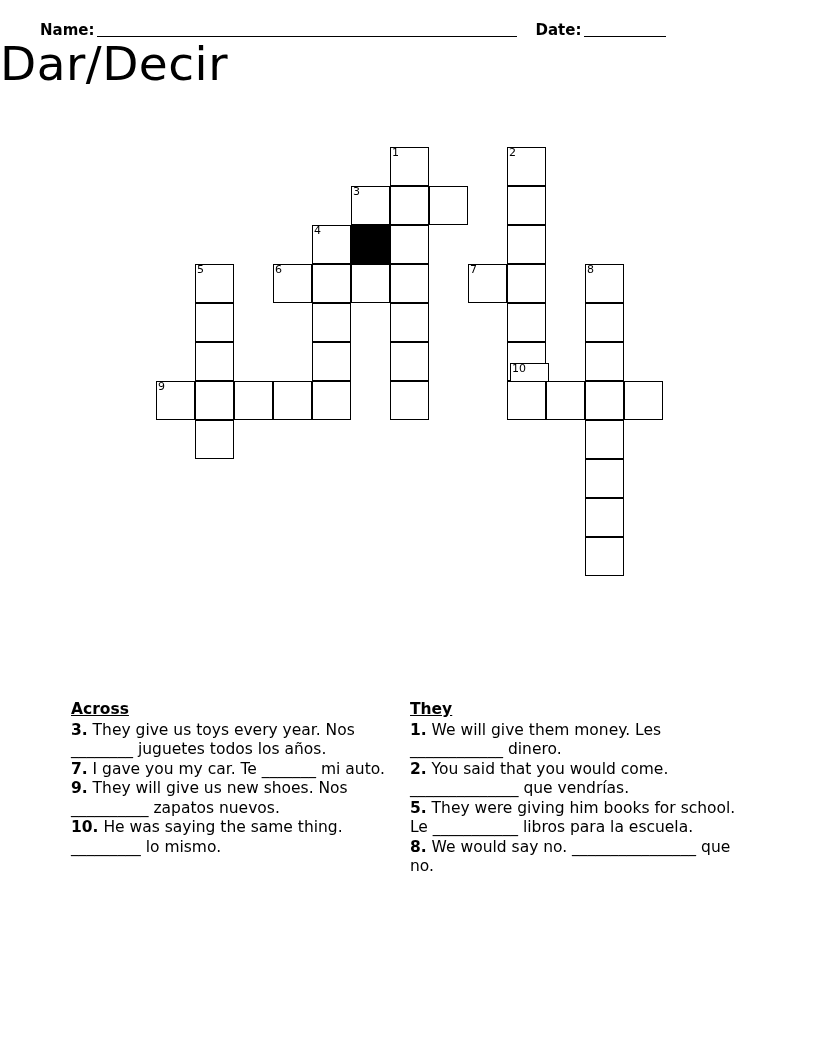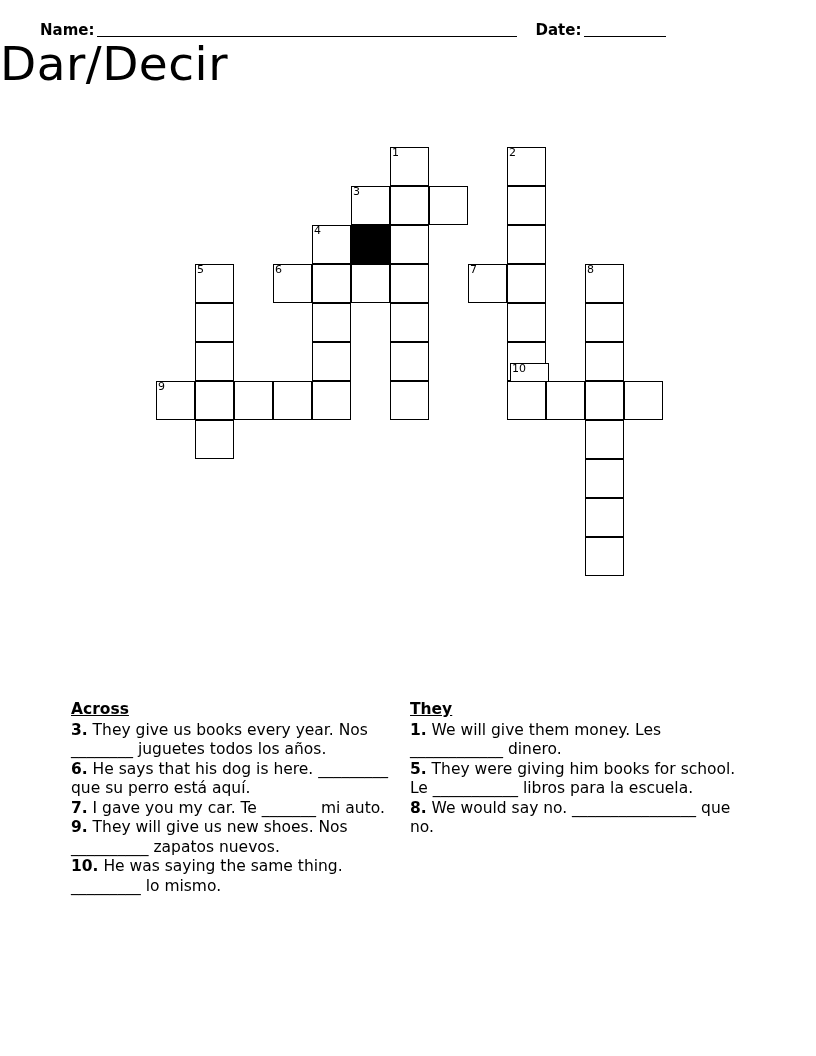--- a/index.html
+++ b/index.html
@@ -197,28 +197,28 @@
     <div class="cw-cell" style="left: 585px; top: 420px;"></div>
     <div class="cw-cell" style="left: 585px; top: 459px;"></div>
     <div class="cw-cell" style="left: 585px; top: 498px;"></div>
     <div class="cw-cell" style="left: 585px; top: 537px;"></div>
   </div>
 
 <div class="clues">
   <div class="clue-col across">
     <span class="clue-heading">Across</span>
     <div id="across-list">
-        <p class="clue-item"><span class="clue-num">3.</span><span> They give us books every year. Nos ________ juguetes todos los años.</span></p>
-        <p class="clue-item"><span class="clue-num">6.</span><span> He says that his dog is here. _________ que su perro está aquí.</span></p>
+        <p class="clue-item"><span class="clue-num">3.</span><span> They give us toys every year. Nos ________ juguetes todos los años.</span></p>
         <p class="clue-item"><span class="clue-num">7.</span><span> I gave you my car. Te _______ mi auto.</span></p>
         <p class="clue-item"><span class="clue-num">9.</span><span> They will give us new shoes. Nos __________ zapatos nuevos.</span></p>
         <p class="clue-item"><span class="clue-num">10.</span><span> He was saying the same thing. _________ lo mismo.</span></p>
       </div>
   </div>
   <div class="clue-col down">
     <span class="clue-heading">They</span>
     <div id="down-list">
         <p class="clue-item"><span class="clue-num">1.</span><span> We will give them money. Les ____________ dinero.</span></p>
+        <p class="clue-item"><span class="clue-num">2.</span><span> You said that you would come. ______________ que vendrías.</span></p>
         <p class="clue-item"><span class="clue-num">5.</span><span> They were giving him books for school. Le ___________ libros para la escuela.</span></p>
         <p class="clue-item"><span class="clue-num">8.</span><span> We would say no. ________________ que no.</span></p>
       </div>
   </div>
 </div>
 
 </body></html>

